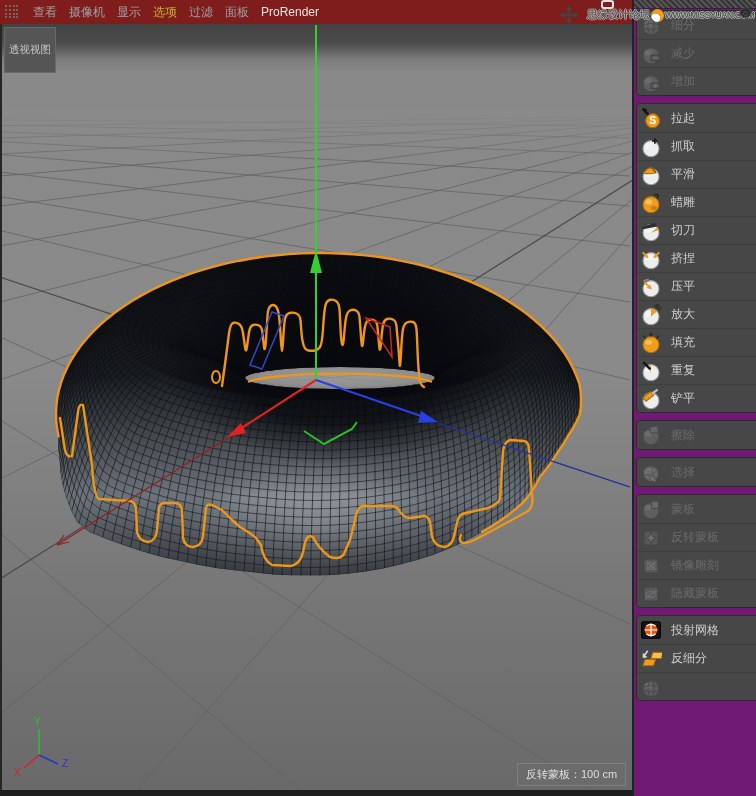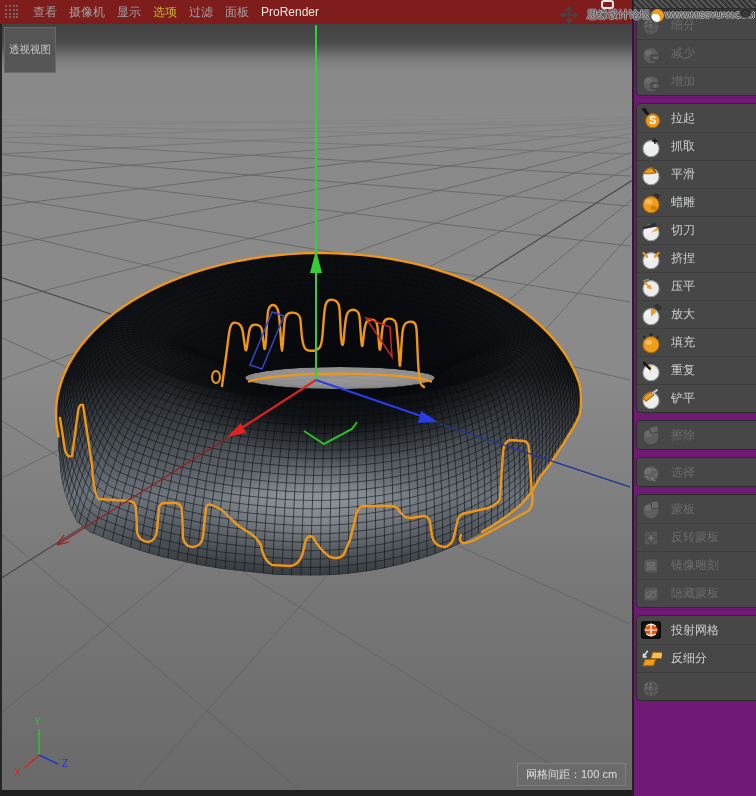--- a/index.html
+++ b/index.html
@@ -188,21 +188,21 @@
           <line x1="39" y1="731" x2="24" y2="744" stroke="#d22727" stroke-width="1.5"></line>
           <line x1="39" y1="731" x2="58" y2="740" stroke="#2734d2" stroke-width="1.5"></line>
           <text x="34" y="701" fill="#2ec22e">Y</text>
           <text x="14" y="752" fill="#d22727">X</text>
           <text x="62" y="743" fill="#2734d2">Z</text>
         </g>
         <rect x="0" y="0" width="2" height="772" fill="#262626"></rect>
         <rect x="0" y="766" width="632" height="6" fill="#1e1e1e"></rect>
       </svg>
     <div id="vplabel">透视视图</div>
-    <div id="gridlabel">网格间距：100 cm</div>
+    <div id="gridlabel">反转蒙板：100 cm</div>
   </div>
 
   <div id="watermark">
     <svg width="18" height="18" viewBox="0 0 18 18">
       <path d="M9 1 L11 4 H7 Z M9 17 L7 14 h4 Z M1 9 L4 7 v4 Z M17 9 L14 11 V7 Z M9 4 v10 M4 9 h10" stroke="#454545" stroke-width="1.4" fill="#454545"></path>
     </svg>
     <span id="wm-bubble"></span>
     <span id="wm-site" class="wm-outline">思缘设计论坛</span>
     <span id="wm-ball"></span>
     <span id="wm-url" class="wm-outline">WWW.MISSYUAN.COM</span>

